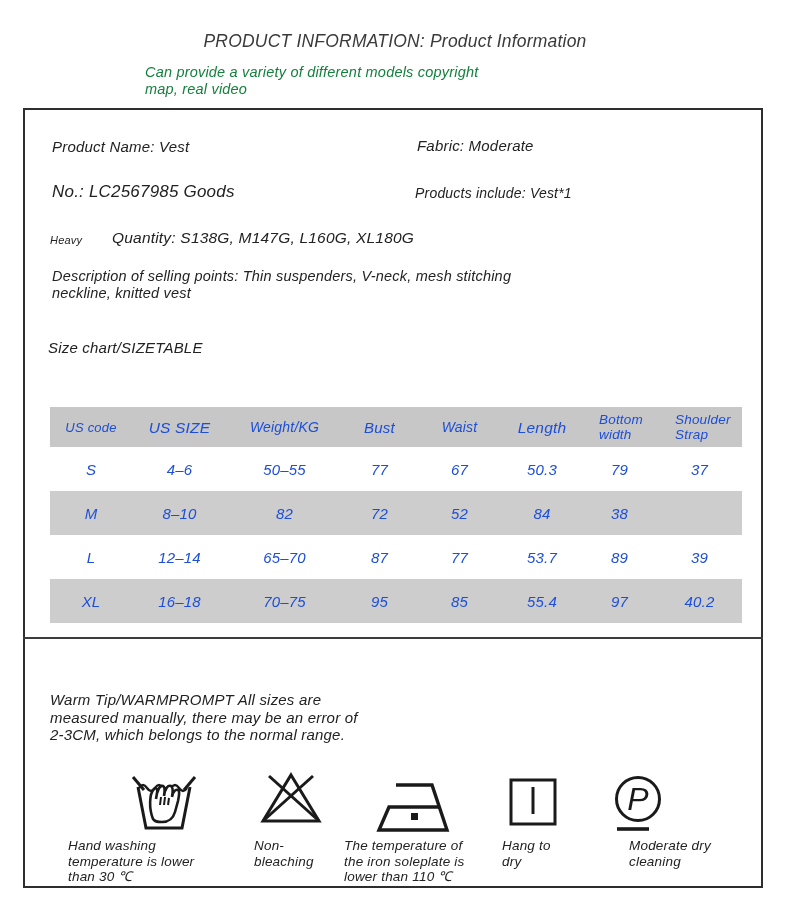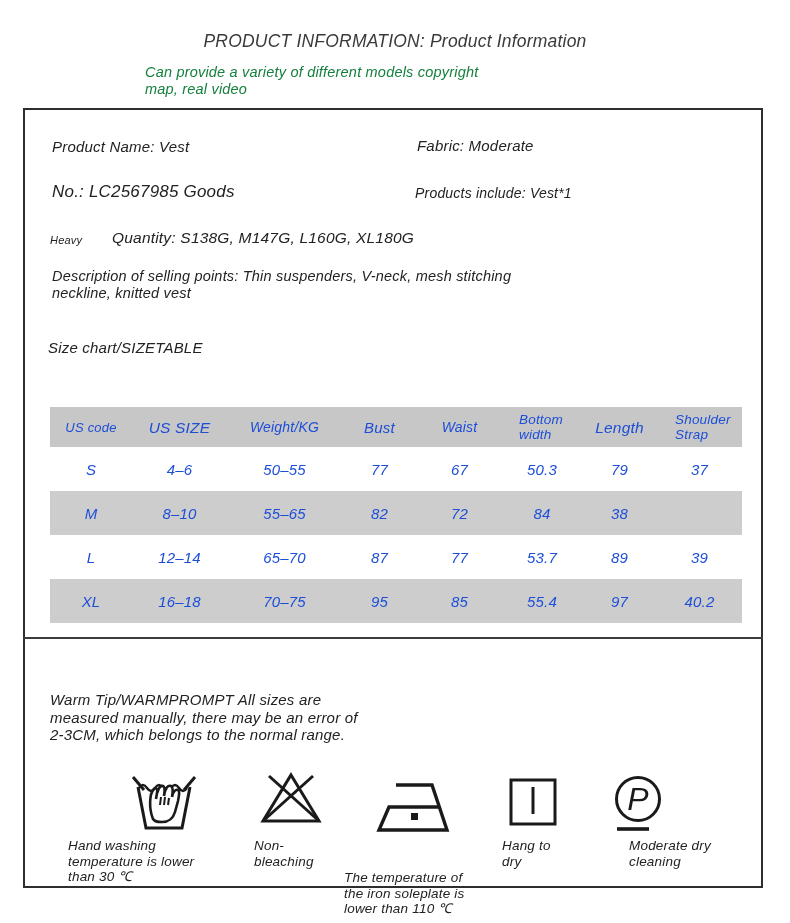--- a/index.html
+++ b/index.html
@@ -37,21 +37,21 @@
 
   .divider { position:absolute; left:-2px; top:527px; width:740px; height:2px; background:#3c3c3c; }
 
   .warm-tip { left:25px; top:581px; font-size:15px; line-height:17.5px; }
 
   .care-icon { position:absolute; }
   .care-icon svg { display:block; }
   .care-label { position:absolute; font-size:13.5px; line-height:15.5px; white-space:pre-line; }
   .lab-wash  { left:43px;  top:728px; }
   .lab-bleach{ left:229px; top:728px; }
-  .lab-iron  { left:319px; top:760px; }
+  .lab-iron  { left:319px; top:728px; }
   .lab-hang  { left:477px; top:728px; }
   .lab-dry   { left:604px; top:728px; }
   .ic-wash  { left:106px; top:663px; }
   .ic-bleach{ left:235px; top:659px; }
   .ic-iron  { left:350px; top:670px; }
   .ic-hang  { left:483px; top:667px; }
   .ic-dry   { left:586px; top:664px; }
   svg text { font-family:"Liberation Sans", sans-serif; }
 </style>
 </head>
@@ -75,40 +75,40 @@
 neckline, knitted vest</div>
     <div class="abs chart-title">Size chart/SIZETABLE</div>
 
     <div class="size-table">
       <div class="tr head" style="background:#c7c7c7;">
         <div class="cell h0">US code</div>
         <div class="cell h1">US SIZE</div>
         <div class="cell h2">Weight/KG</div>
         <div class="cell h3">Bust</div>
         <div class="cell h4">Waist</div>
+        <div class="cell h5">Length</div>
         <div class="cell h6 left">Bottom width</div>
-        <div class="cell h5">Length</div>
         <div class="cell h7 left">Shoulder Strap</div>
       </div>
       <div class="tr row" style="background:#ffffff;">
         <div class="cell">S</div>
         <div class="cell">4–6</div>
         <div class="cell">50–55</div>
         <div class="cell">77</div>
         <div class="cell">67</div>
         <div class="cell">50.3</div>
         <div class="cell">79</div>
         <div class="cell">37</div>
       </div>
       <div class="tr row" style="background:#cdcdcd;">
         <div class="cell">M</div>
         <div class="cell">8–10</div>
-        <div class="cell">55–65</div>
         <div class="cell">82</div>
         <div class="cell">72</div>
+        <div class="cell">52</div>
         <div class="cell">84</div>
         <div class="cell">38</div>
       </div>
       <div class="tr row" style="background:#ffffff;">
         <div class="cell">L</div>
         <div class="cell">12–14</div>
         <div class="cell">65–70</div>
         <div class="cell">87</div>
         <div class="cell">77</div>
         <div class="cell">53.7</div>

